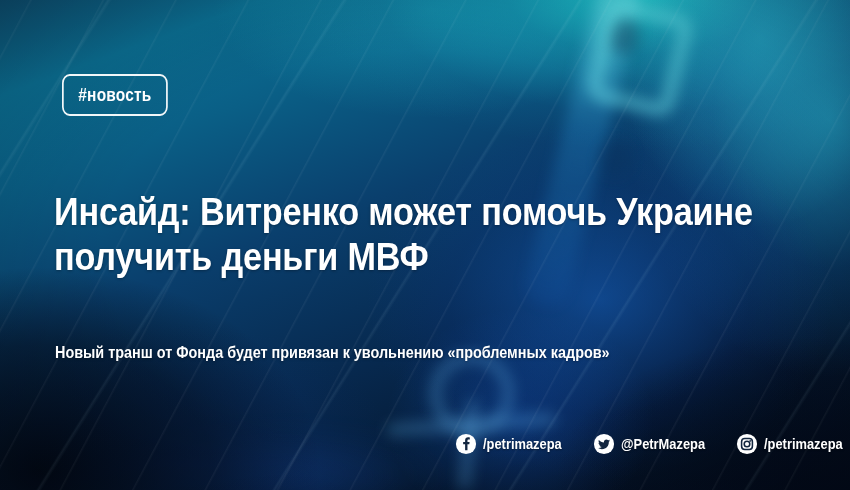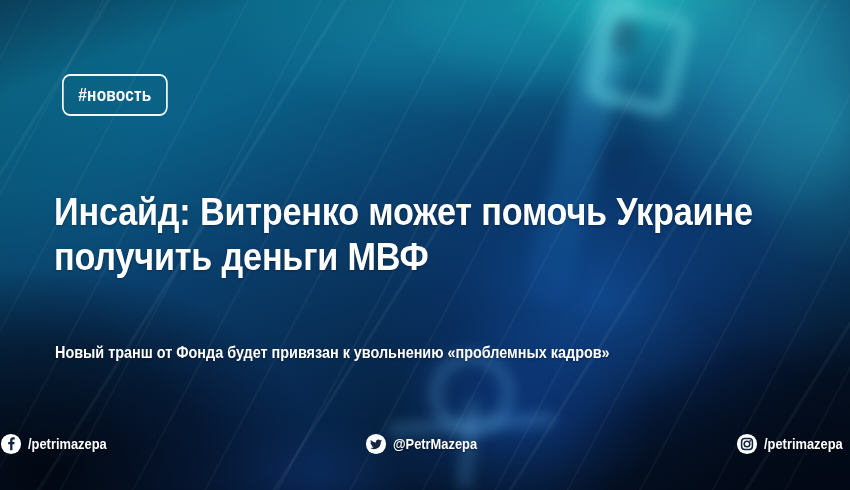--- a/index.html
+++ b/index.html
@@ -189,23 +189,23 @@
     transform: scaleX(0.90);
     transform-origin: left top;
     white-space: nowrap;
     text-shadow: 0 1px 3px rgba(0,0,0,0.35);
   }
 
   .social-bar {
     position: absolute;
     left: 0; right: 0; top: 433px;
     display: flex;
-    justify-content: space-between;
+    justify-content: flex-end;
     align-items: center;
-    gap: 5px;
+    gap: 24px;
   }
   .social-item {
     display: flex;
     align-items: center;
     gap: 6px;
   }
   .social-icon {
     width: 22px; height: 22px;
     flex: 0 0 22px;
     display: block;

